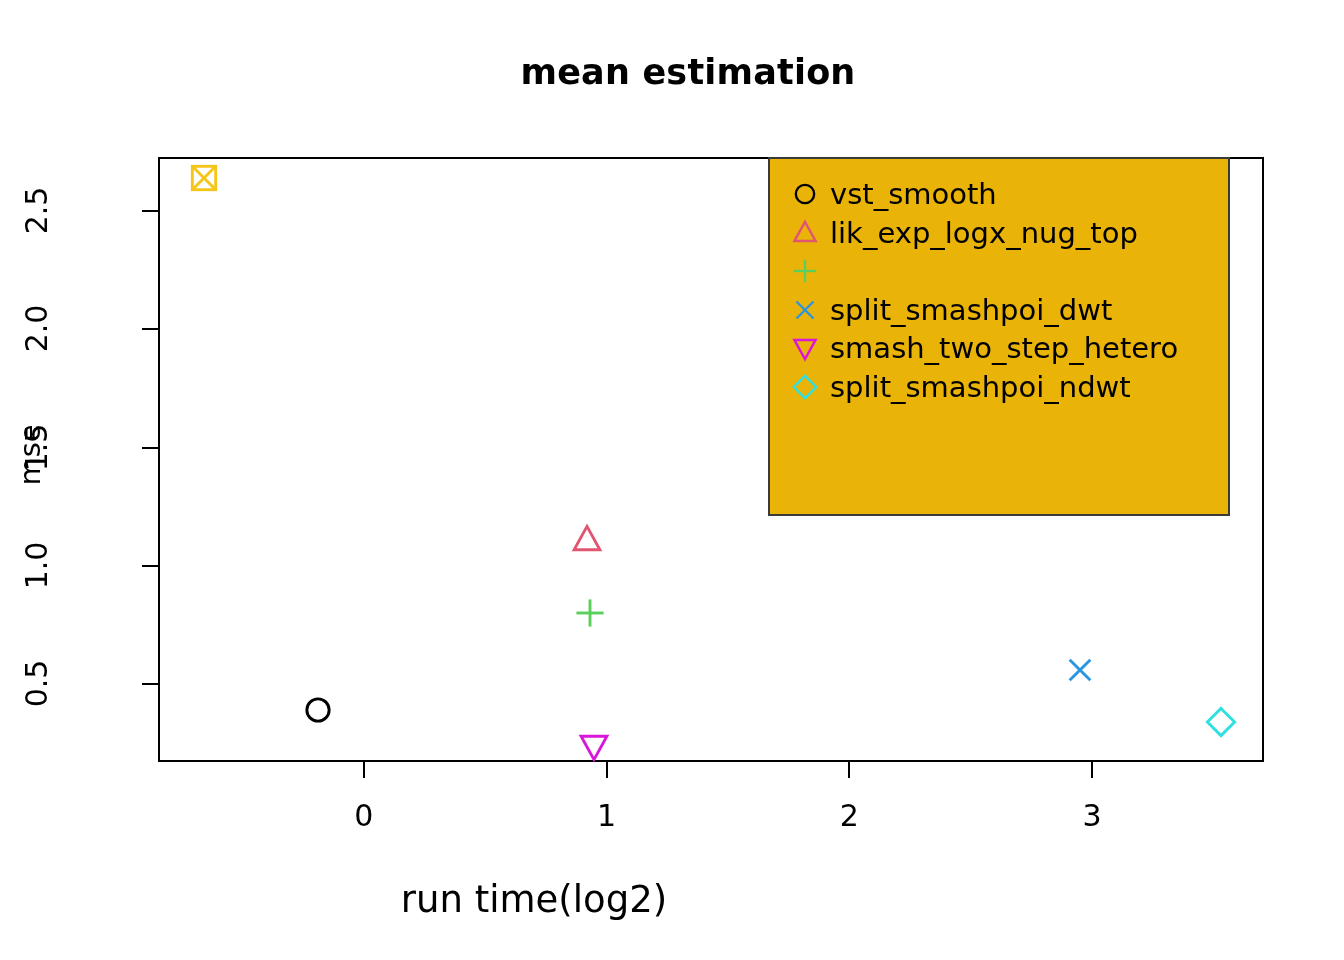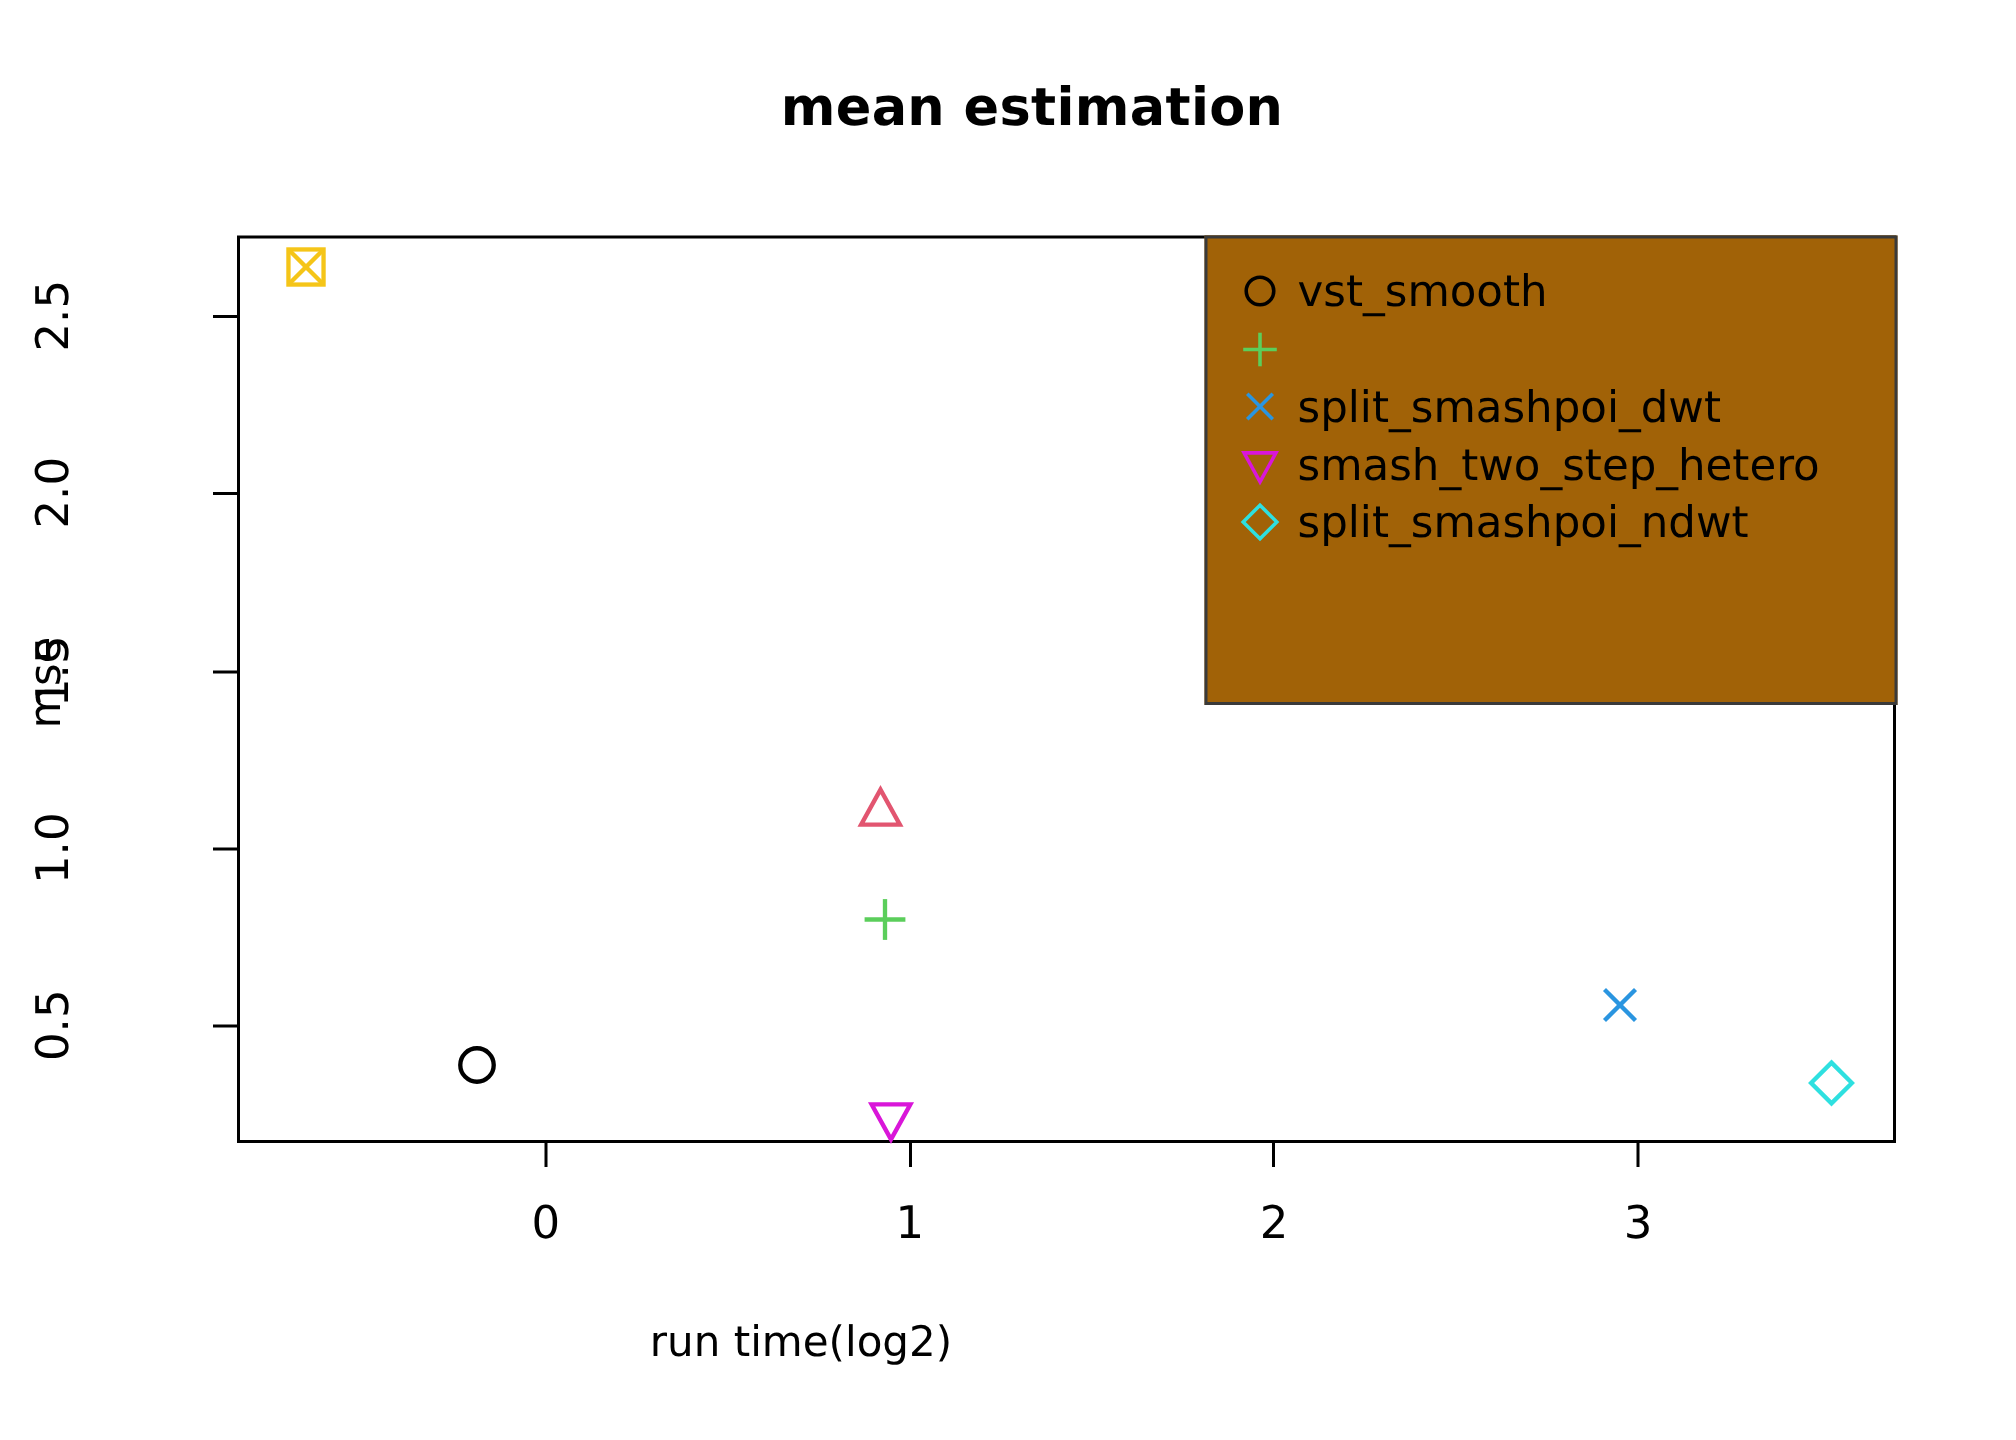--- a/index.html
+++ b/index.html
@@ -76,21 +76,21 @@
     font-size: 30px;
     font-family: "DejaVu Sans", sans-serif;
   }
   
   .axis-title-x {
     position: absolute;
     left: 0;
     top: 878px;
     width: 1068px;
     text-align: center;
-    font-size: 28px;
+    font-size: 37px;
     font-family: "DejaVu Sans", sans-serif;
   }
   .axis-title-y {
     position: absolute;
     left: -30px;
     top: 438px;
     width: 120px;
     text-align: center;
     font-size: 29px;
     transform: rotate(-90deg);
@@ -102,27 +102,27 @@
     position: absolute;
     width: 34px;
     height: 34px;
     margin-left: -17px;
     margin-top: -17px;
   }
   .point svg { display: block; overflow: visible; }
   
   .legend {
     position: absolute;
-    left: 803px;
+    left: 768px;
     top: 157px;
     width: 462px;
-    height: 313px;
+    height: 359px;
     border: 2px solid #3a3a3a;
     box-sizing: border-box;
-    background: #a16207;
+    background: #eab308;
   }
   .legend-row {
     position: relative;
     height: 38.5px;
     display: flex;
     align-items: center;
   }
   .legend-rows { padding: 16px 0 0 14px; }
   .legend-sym {
     width: 42px;
@@ -224,20 +224,28 @@
           <span class="legend-sym">
             <svg width="28" height="28" viewBox="0 0 28 28">
               <circle cx="14" cy="14" r="9.184000000000001" fill="none" stroke="#000000" stroke-width="2.3800000000000003"></circle>
             </svg>
           </span>
           <span class="legend-label">vst_smooth</span>
         </div>
         <div class="legend-row">
           <span class="legend-sym">
             <svg width="28" height="28" viewBox="0 0 28 28">
+              <polygon points="14,2.799999999999999 24.64,22.064 3.3599999999999994,22.064" fill="none" stroke="#E25570" stroke-width="2.3800000000000003" stroke-linejoin="miter"></polygon>
+            </svg>
+          </span>
+          <span class="legend-label">lik_exp_logx_nug_top</span>
+        </div>
+        <div class="legend-row">
+          <span class="legend-sym">
+            <svg width="28" height="28" viewBox="0 0 28 28">
               <line x1="14" y1="2.799999999999999" x2="14" y2="25.200000000000003" fill="none" stroke="#5BCE5B" stroke-width="2.3800000000000003"></line>
               <line x1="2.799999999999999" y1="14" x2="25.200000000000003" y2="14" fill="none" stroke="#5BCE5B" stroke-width="2.3800000000000003"></line>
             </svg>
           </span>
         </div>
         <div class="legend-row">
           <span class="legend-sym">
             <svg width="28" height="28" viewBox="0 0 28 28">
               <line x1="5.4879999999999995" y1="5.4879999999999995" x2="22.512" y2="22.512" fill="none" stroke="#2A95E0" stroke-width="2.3800000000000003"></line>
               <line x1="22.512" y1="5.4879999999999995" x2="5.4879999999999995" y2="22.512" fill="none" stroke="#2A95E0" stroke-width="2.3800000000000003"></line>

